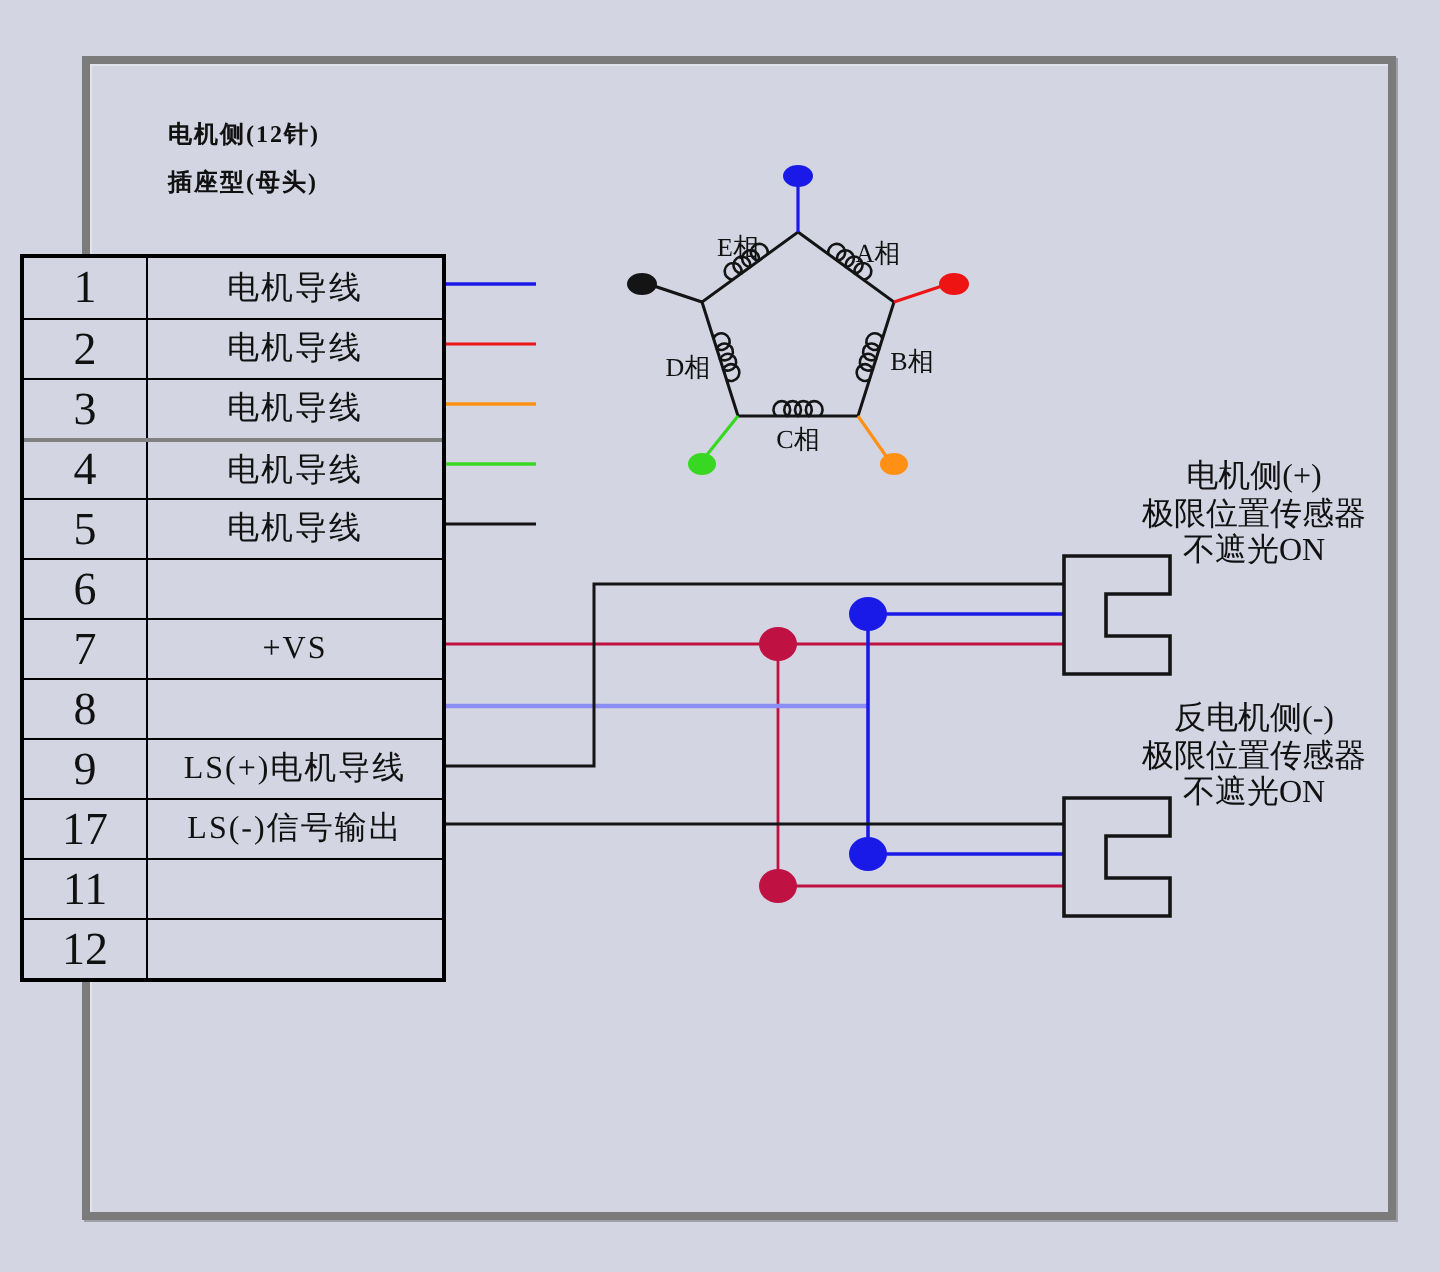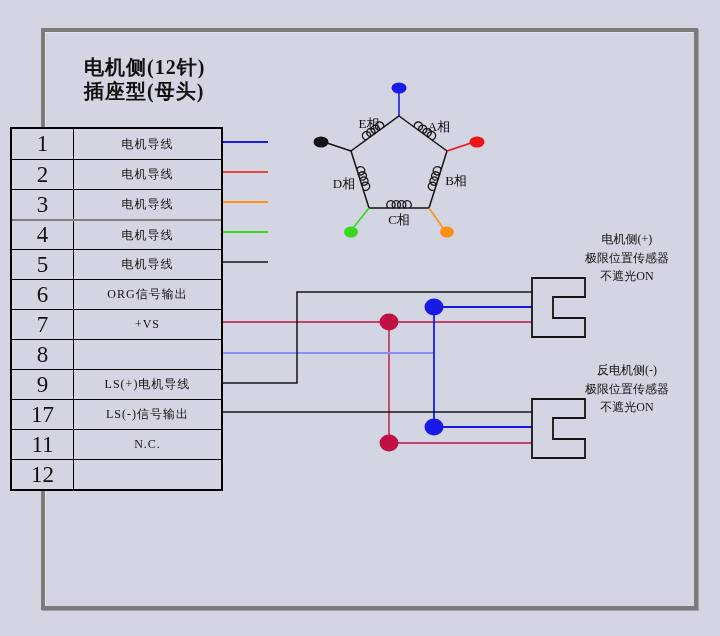--- a/index.html
+++ b/index.html
@@ -9,43 +9,43 @@
     font-family:"Liberation Serif","DejaVu Serif",serif;
     color:#111;
   }
   .frame{
     position:absolute;left:41px;top:28px;width:657px;height:582px;
     border:4px solid #7b7b7b;box-sizing:border-box;
     box-shadow:1px 1px 0 rgba(0,0,0,.25), inset 1px 1px 0 rgba(255,255,255,.35);
   }
   .title{
     position:absolute;left:84px;top:55px;
-    font-size:20px;font-weight:bold;line-height:24px;letter-spacing:1px;
+    font-size:12px;font-weight:bold;line-height:24px;letter-spacing:1px;
   }
   .pin-table{
     position:absolute;left:10px;top:127px;width:213px;
     border:2px solid #000;box-sizing:border-box;background:#d3d5e2;
   }
   .row{display:flex;height:30px;box-sizing:border-box;border-top:1px solid #000;}
   .row:first-child{border-top:none;}
   .row.gray-top{border-top:2px solid #808080;}
   .cell{display:flex;align-items:center;justify-content:center;box-sizing:border-box;}
   .cell.num{width:62px;border-right:1px solid #000;font-size:23px;}
-  .cell.lbl{flex:1;font-size:12px;letter-spacing:1px;}
+  .cell.lbl{flex:1;font-size:16px;letter-spacing:1px;}
   .svg-layer{position:absolute;left:0;top:0;}
   .svg-layer text{
     font-family:"Liberation Serif","DejaVu Serif",serif;
     font-size:13px;fill:#111;text-anchor:middle;
   }
   .sensor-label{
     position:absolute;left:557px;width:140px;text-align:center;
-    font-size:12px;line-height:18.5px;white-space:nowrap;
+    font-size:16px;line-height:18.5px;white-space:nowrap;
   }
   .sensor-label.top{top:230px;}
-  .sensor-label.bottom{top:361px;}
+  .sensor-label.bottom{top:351px;}
 </style>
 </head>
 <body>
 
 <div class="frame"></div>
 
 <div class="title">
   <div>电机侧(12针)</div>
   <div>插座型(母头)</div>
 </div>
@@ -133,40 +133,38 @@
   <div class="row gray-top">
     <div class="cell num">4</div>
     <div class="cell lbl">电机导线</div>
   </div>
   <div class="row">
     <div class="cell num">5</div>
     <div class="cell lbl">电机导线</div>
   </div>
   <div class="row">
     <div class="cell num">6</div>
-    <div class="cell lbl">ORG信号输出</div>
   </div>
   <div class="row">
     <div class="cell num">7</div>
     <div class="cell lbl">+VS</div>
   </div>
   <div class="row">
     <div class="cell num">8</div>
   </div>
   <div class="row">
     <div class="cell num">9</div>
     <div class="cell lbl">LS(+)电机导线</div>
   </div>
   <div class="row">
     <div class="cell num">17</div>
     <div class="cell lbl">LS(-)信号输出</div>
   </div>
   <div class="row">
     <div class="cell num">11</div>
-    <div class="cell lbl">N.C.</div>
   </div>
   <div class="row">
     <div class="cell num">12</div>
   </div>
 </div>
 
 <div class="sensor-label top">
   <div>电机侧(+)</div>
   <div>极限位置传感器</div>
   <div>不遮光ON</div>

